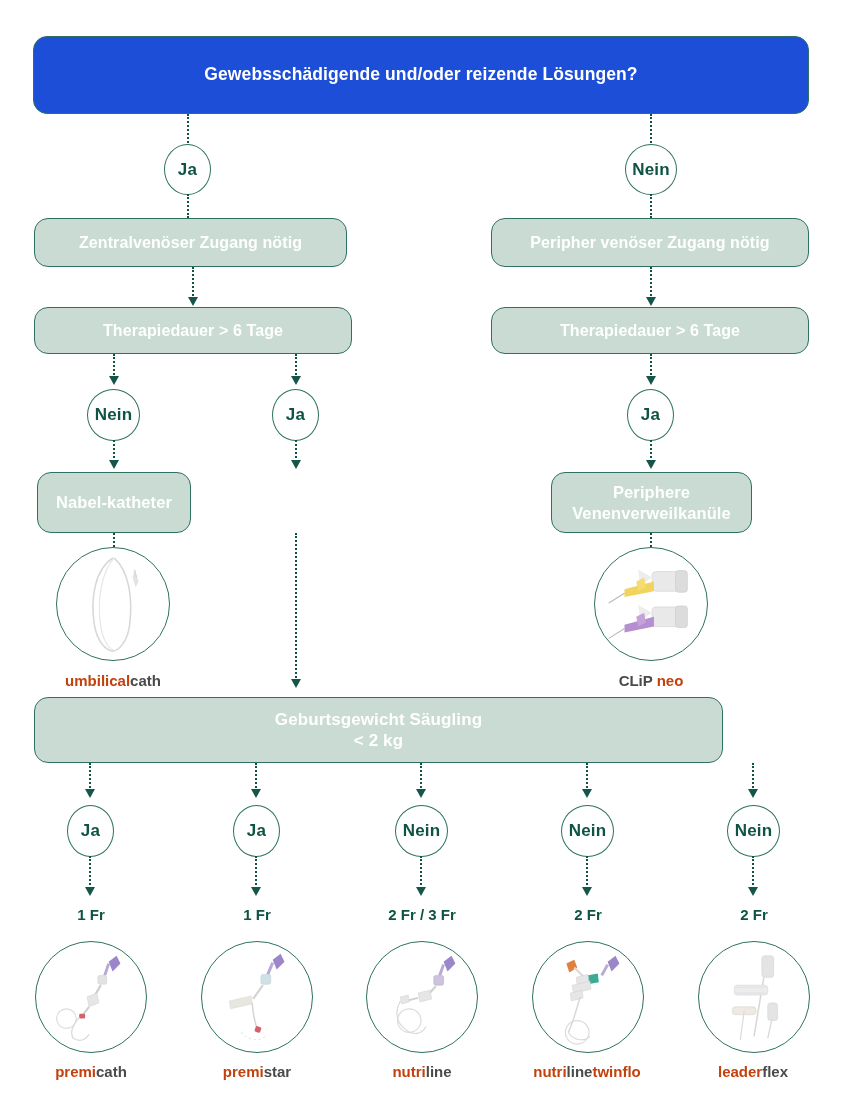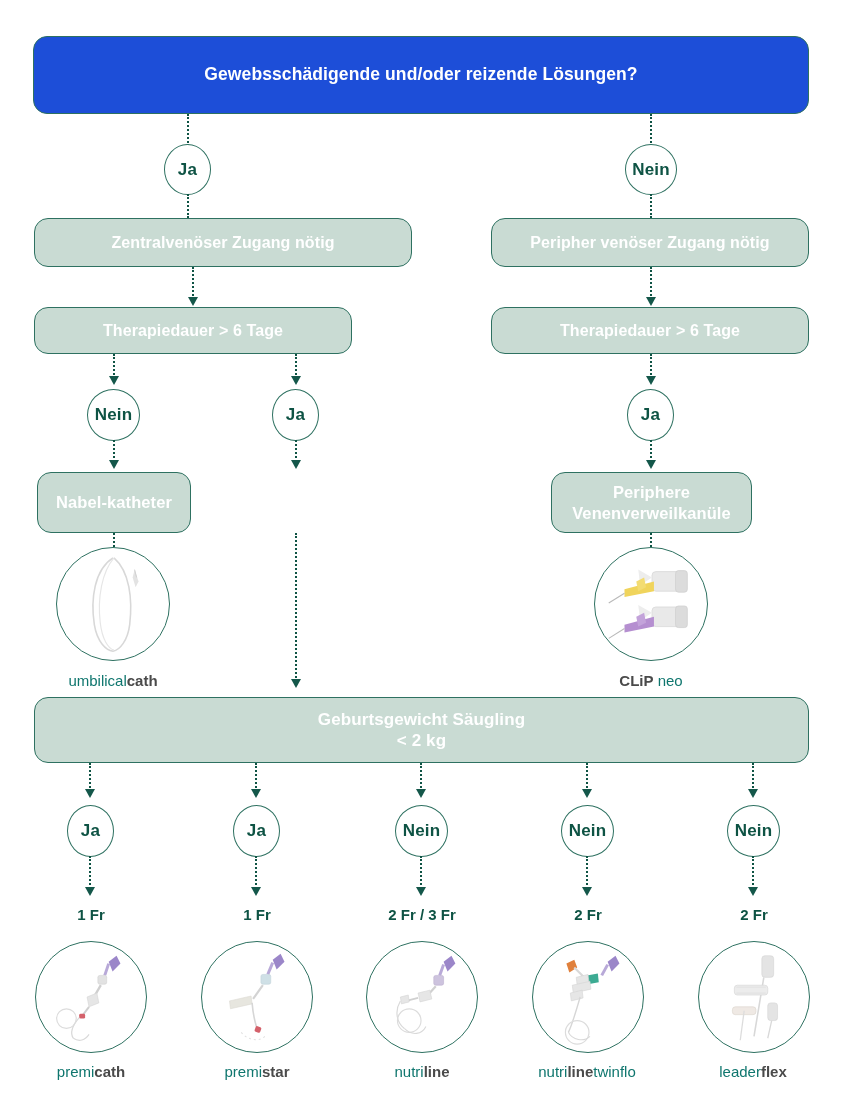--- a/index.html
+++ b/index.html
@@ -78,21 +78,21 @@
   
   .caption{
     position:absolute;
     text-align:center;
     white-space:nowrap;
     font-size:15px;
     color:#8b8b8b;
     font-weight:normal;
   }
   .caption b{ color:#4a4a4a; font-weight:bold; }
-  .caption .lt{ color:#0f766e; font-weight:normal; }
+  .caption .lt{ color:#c2410c; font-weight:bold; }
 
   
   .frlabel{
     position:absolute;
     text-align:center;
     white-space:nowrap;
     color:#0e5344;
     font-weight:bold;
     font-size:15px;
   }
@@ -111,21 +111,21 @@
     <span>Ja</span>
   </div>
   <div class="conn" style="left:187px;top:194px;height:24px;"></div>
 
   <div class="conn" style="left:650px;top:114px;height:32px;"></div>
   <div class="node" style="left:625px;top:144px;width:52px;height:51px;">
     <span>Nein</span>
   </div>
   <div class="conn" style="left:650px;top:194px;height:24px;"></div>
 
-  <div class="box light" style="left:34px;top:218px;width:378px;height:49px;font-size:16px;">
+  <div class="box light" style="left:34px;top:218px;width:313px;height:49px;font-size:16px;">
     <span>Zentralvenöser Zugang nötig</span>
   </div>
   <div class="box light" style="left:491px;top:218px;width:318px;height:49px;font-size:16px;">
     <span>Peripher venöser Zugang nötig</span>
   </div>
 
   <div class="conn" style="left:192px;top:267px;height:32px;"></div>
   <div class="arrowhead" style="left:188px;top:297px;"></div>
 
   <div class="conn" style="left:650px;top:267px;height:32px;"></div>
@@ -211,21 +211,21 @@
         <path d="M38 44 L68 36 L68 46 L38 52 Z" fill="#b58fd0"></path>
         <path d="M50 36 L58 32 L60 42 L52 46 Z" fill="#c3a3da"></path>
         <path d="M38 48 L22 58" stroke="#b9b9b9" stroke-width="1.1" fill="none"></path>
       </g>
     </svg>
   </div>
   <div class="caption" style="left:551px;top:672px;width:200px;">
     <b>CLiP</b><span class="lt"> neo</span>
   </div>
 
-  <div class="box light" style="left:34px;top:697px;width:775px;height:66px;font-size:17px;flex-direction:column;">
+  <div class="box light" style="left:34px;top:697px;width:689px;height:66px;font-size:17px;flex-direction:column;">
     <span>Geburtsgewicht Säugling</span>
     <span>&lt; 2 kg</span>
   </div>
 
   <div class="conn" style="left:89px;top:763px;height:28px;"></div>
   <div class="arrowhead" style="left:85px;top:789px;"></div>
   <div class="node" style="left:67px;top:805px;width:47px;height:52px;">
     <span>Ja</span>
   </div>
   <div class="conn" style="left:89px;top:856px;height:33px;"></div>

